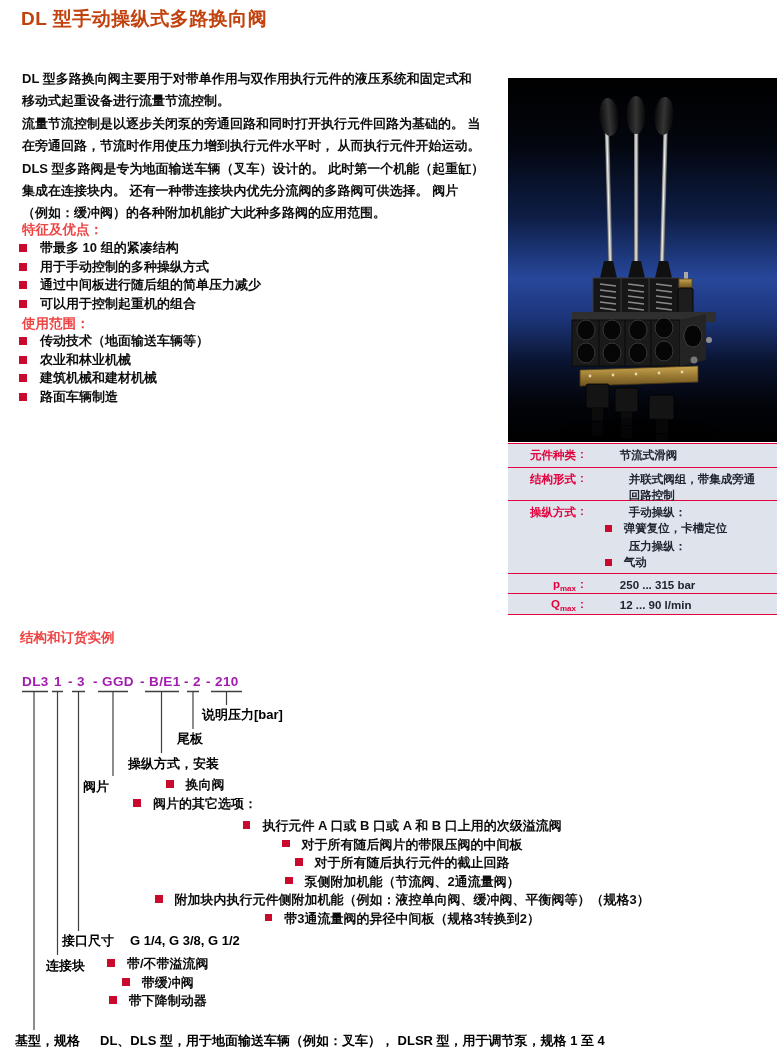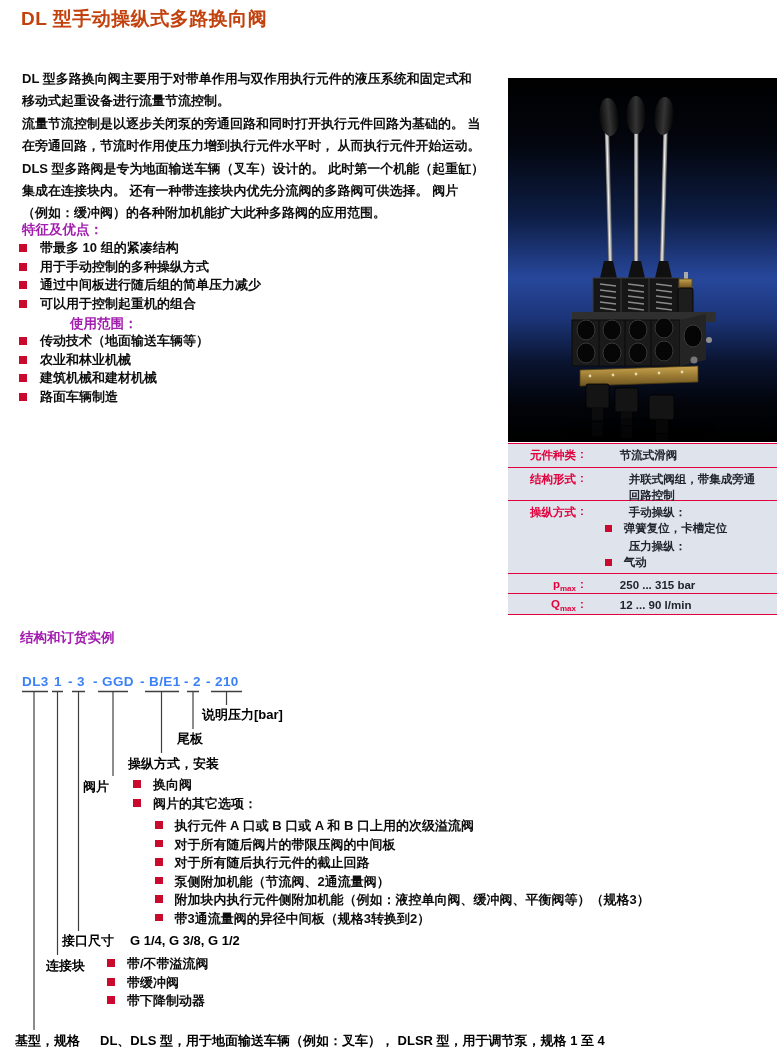--- a/index.html
+++ b/index.html
@@ -5,21 +5,21 @@
   html,body{margin:0;padding:0;background:#ffffff;}
   .page{position:relative;width:779px;height:1063px;background:#ffffff;overflow:hidden;
         font-family:"Liberation Sans","DejaVu Sans",sans-serif;color:#0d0d0d;}
   .abs{position:absolute;}
   
   .doc-title{left:21px;top:6px;font-size:19px;font-weight:700;color:#c2410c;letter-spacing:.5px;white-space:nowrap;}
   
   .intro{left:22px;top:68px;width:478px;font-size:13px;font-weight:700;line-height:22.4px;}
   .intro div{white-space:nowrap;}
   
-  .sec-head{font-size:13.5px;font-weight:700;color:#a21caf;white-space:nowrap;}
+  .sec-head{font-size:13.5px;font-weight:700;color:#ef4444;white-space:nowrap;}
   
   .blist{display:flex;flex-direction:column;}
   .brow{display:flex;align-items:flex-start;height:18.6px;}
   .sq{width:8px;height:8px;background:#c90a2e;flex:0 0 auto;margin-top:4px;}
   .brow .txt{margin-left:13px;font-size:13px;font-weight:700;white-space:nowrap;line-height:16px;}
   
   .photo{left:508px;top:78px;width:269px;height:364px;}
   
   .spec{left:508px;top:443px;width:269px;background:#dfe3ec;border-top:1.5px solid #e2003d;border-bottom:1.5px solid #e2003d;font-size:11.5px;font-weight:700;color:#20242e;box-sizing:border-box;}
   .spec-row{border-bottom:1.5px solid #e2003d;display:flex;box-sizing:border-box;padding:4px 8px 3px 10px;}
@@ -28,24 +28,24 @@
   .spec-colon{color:#e2003d;margin-left:4px;flex:0 0 auto;}
   .spec-val{margin-left:9px;line-height:15.5px;}
   .spec-line{line-height:15.5px;white-space:nowrap;margin-left:36px;}
   .spec-brow{display:flex;align-items:flex-start;line-height:15.5px;}
   .spec-sq{width:7px;height:7px;background:#c90a2e;flex:0 0 auto;margin-top:4px;margin-left:3px;}
   .spec-brow span{margin-left:12px;white-space:nowrap;}
   sub.mx{font-size:8px;}
   .r1{height:24px;}.r2{height:33px;}.r3{height:73px;}.r4{height:19.5px;}.r5{height:20px;}
   
   .ord-head{left:20px;top:629px;}
-  .code-seg{position:absolute;top:674px;font-size:13.5px;font-weight:700;color:#3b82f6;letter-spacing:.4px;white-space:nowrap;}
+  .code-seg{position:absolute;top:674px;font-size:13.5px;font-weight:700;color:#a21caf;letter-spacing:.4px;white-space:nowrap;}
   .olabel{position:absolute;font-size:13px;font-weight:700;color:#000000;white-space:nowrap;line-height:15px;}
   .olist{position:absolute;display:flex;flex-direction:column;}
-  .orow{display:flex;align-items:flex-start;height:18.6px;}
+  .orow{display:flex;align-items:flex-start;height:18.6px;justify-content:center;}
   .orow .sq{margin-top:3px;}
   .orow .txt{margin-left:12px;font-size:13px;font-weight:700;white-space:nowrap;line-height:15px;}
   .osub .sq{width:7.5px;height:7.5px;}
   svg.overlay{position:absolute;left:0;top:0;pointer-events:none;}
 </style>
 </head>
 <body>
 
 <div class="page">
 
@@ -74,21 +74,21 @@
     <div class="brow">
         <span class="sq"></span>
         <span class="txt">通过中间板进行随后组的简单压力减少</span>
       </div>
     <div class="brow">
         <span class="sq"></span>
         <span class="txt">可以用于控制起重机的组合</span>
       </div>
   </div>
 
-  <div class="abs sec-head" style="left:22px;top:315px;margin-left:48px;">使用范围：</div>
+  <div class="abs sec-head" style="left:22px;top:315px;">使用范围：</div>
   <div class="abs blist" style="left:19px;top:333px;">
     <div class="brow">
         <span class="sq"></span>
         <span class="txt">传动技术（地面输送车辆等）</span>
       </div>
     <div class="brow">
         <span class="sq"></span>
         <span class="txt">农业和林业机械</span>
       </div>
     <div class="brow">

